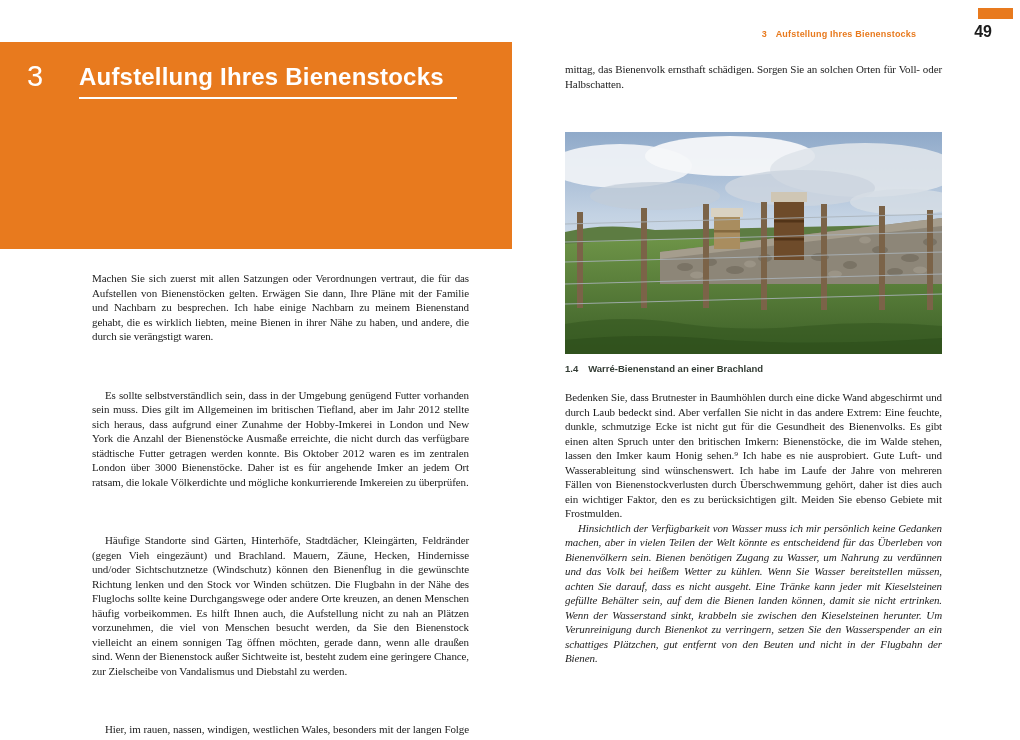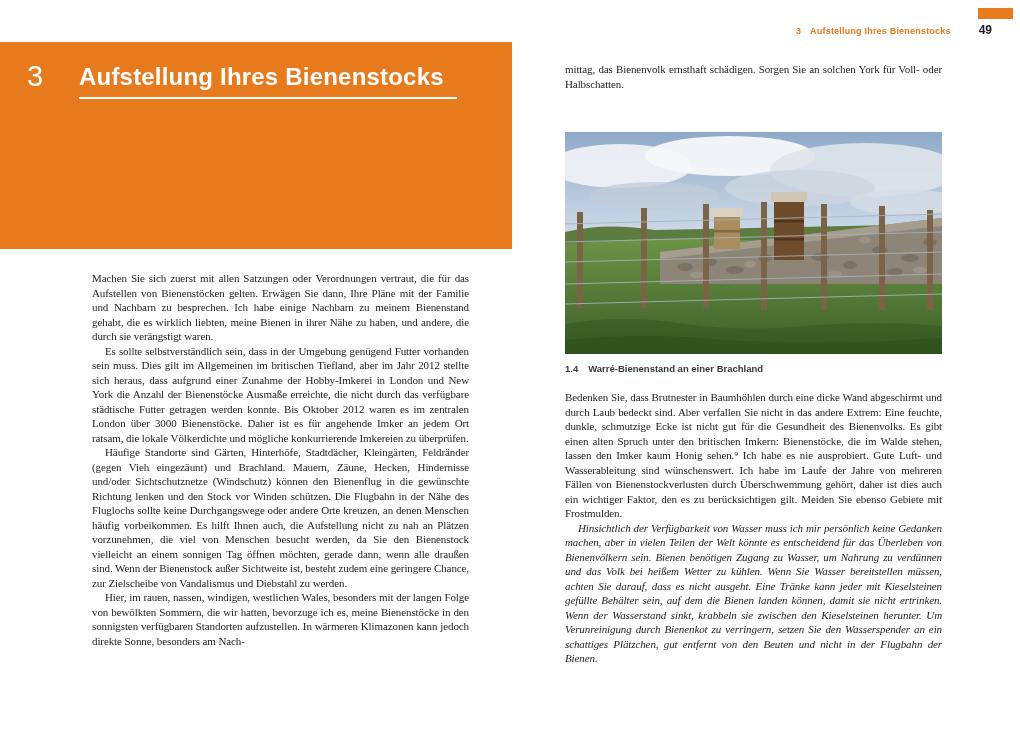--- a/index.html
+++ b/index.html
@@ -21,21 +21,21 @@
     background:#e87a1e;
   }
   .running-head {
     position:absolute; top:23px; right:28px;
     display:flex; align-items:baseline;
     font-family:"Liberation Sans", sans-serif;
     font-weight:bold;
   }
   .rh-chapter { color:#e87a1e; font-size:9px; margin-right:9px; }
   .rh-title   { color:#e87a1e; font-size:9px; letter-spacing:0.2px; }
-  .rh-page    { color:#1c1c1c; font-size:12px; margin-left:28px; }
+  .rh-page    { color:#1c1c1c; font-size:16px; margin-left:58px; }
 
   
   .chapter-banner {
     position:absolute; left:0; top:42px;
     width:512px; height:207px;
     background:#e87a1e;
   }
   .ch-num {
     position:absolute; left:27px; top:18px;
     color:#ffffff;
@@ -59,21 +59,21 @@
   
   .body-text p {
     font-size:11px;
     line-height:14.5px;
     text-align:justify;
     letter-spacing:-0.1px;
   }
   .col-left {
     position:absolute; left:92px; top:271px; width:377px;
   }
-  .col-left p + p { text-indent:13px; }
+  .col-left p + p { text-indent:13px;margin-top:44px; }
   .col-right {
     position:absolute; left:565px; top:62px; width:377px;
   }
   .col-right .continuation { margin-bottom:0; }
   .col-right .after-figure + p { text-indent:13px;font-style:italic; }
 
   
   figure { margin-top:41px; margin-bottom:16px; }
   figure svg { display:block; }
   figcaption {
@@ -105,21 +105,21 @@
   </div>
 
   <div class="col-left body-text">
     <p>Machen Sie sich zuerst mit allen Satzungen oder Verordnungen vertraut, die für das Aufstellen von Bienenstöcken gelten. Erwägen Sie dann, Ihre Pläne mit der Familie und Nachbarn zu besprechen. Ich habe einige Nachbarn zu meinem Bienenstand gehabt, die es wirklich liebten, meine Bienen in ihrer Nähe zu haben, und andere, die durch sie verängstigt waren.</p>
     <p>Es sollte selbstverständlich sein, dass in der Umgebung genügend Futter vorhanden sein muss. Dies gilt im Allgemeinen im britischen Tiefland, aber im Jahr 2012 stellte sich heraus, dass aufgrund einer Zunahme der Hobby-Imkerei in London und New York die Anzahl der Bienenstöcke Ausmaße erreichte, die nicht durch das verfügbare städtische Futter getragen werden konnte. Bis Oktober 2012 waren es im zentralen London über 3000 Bienenstöcke. Daher ist es für angehende Imker an jedem Ort ratsam, die lokale Völkerdichte und mögliche konkurrierende Imkereien zu überprüfen.</p>
     <p>Häufige Standorte sind Gärten, Hinterhöfe, Stadtdächer, Kleingärten, Feldränder (gegen Vieh eingezäunt) und Brachland. Mauern, Zäune, Hecken, Hindernisse und/oder Sichtschutznetze (Windschutz) können den Bienenflug in die gewünschte Richtung lenken und den Stock vor Winden schützen. Die Flugbahn in der Nähe des Fluglochs sollte keine Durchgangswege oder andere Orte kreuzen, an denen Menschen häufig vorbeikommen. Es hilft Ihnen auch, die Aufstellung nicht zu nah an Plätzen vorzunehmen, die viel von Menschen besucht werden, da Sie den Bienenstock vielleicht an einem sonnigen Tag öffnen möchten, gerade dann, wenn alle draußen sind. Wenn der Bienenstock außer Sichtweite ist, besteht zudem eine geringere Chance, zur Zielscheibe von Vandalismus und Diebstahl zu werden.</p>
     <p>Hier, im rauen, nassen, windigen, westlichen Wales, besonders mit der langen Folge von bewölkten Sommern, die wir hatten, bevorzuge ich es, meine Bienenstöcke in den sonnigsten verfügbaren Standorten aufzustellen. In wärmeren Klimazonen kann jedoch direkte Sonne, besonders am Nach-</p>
   </div>
 
   <div class="col-right body-text">
-    <p class="continuation">mittag, das Bienenvolk ernsthaft schädigen. Sorgen Sie an solchen York für Voll- oder Halbschatten.</p>
+    <p class="continuation">mittag, das Bienenvolk ernsthaft schädigen. Sorgen Sie an solchen Orten für Voll- oder Halbschatten.</p>
 
     <figure>
       <svg width="377" height="222" viewBox="0 0 377 222" role="img">
         <defs>
           <linearGradient id="sky" x1="0" y1="0" x2="0" y2="1">
             <stop offset="0" stop-color="#8fa9c9"></stop>
             <stop offset="0.55" stop-color="#c3d2e3"></stop>
             <stop offset="1" stop-color="#dde6ee"></stop>
           </linearGradient>
           <linearGradient id="grass" x1="0" y1="0" x2="0" y2="1">

